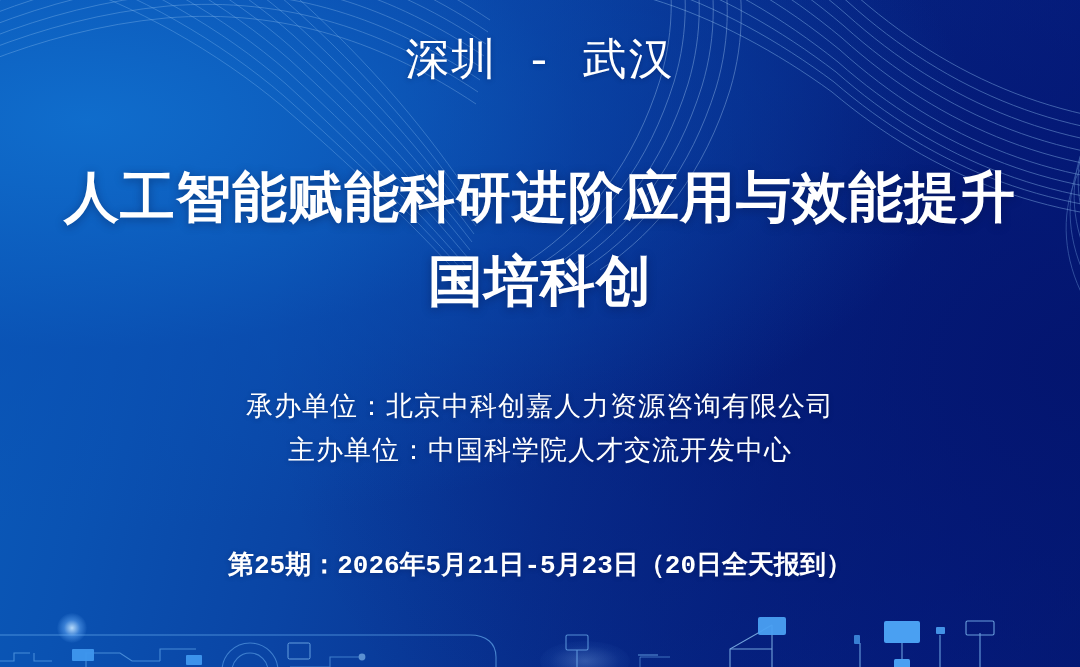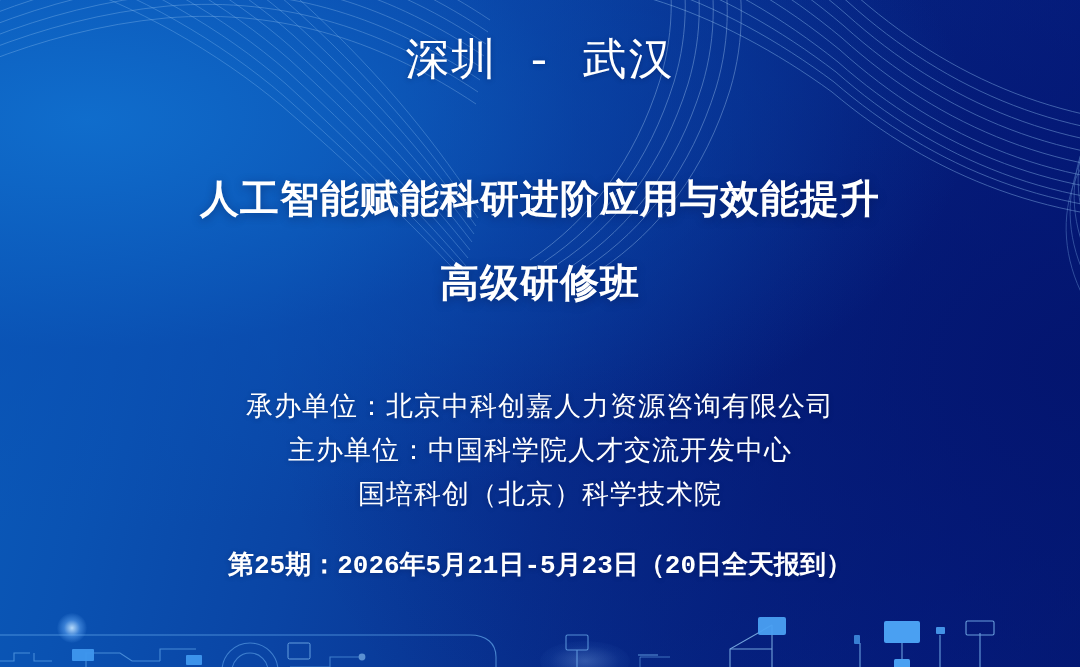--- a/index.html
+++ b/index.html
@@ -77,21 +77,21 @@
     font-weight: 400;
     color: #ffffff;
     text-shadow: 0 1px 5px rgba(0,20,70,.35);
   }
   .title-block {
     position: absolute;
     top: 160px;
     left: 0; right: 0;
   }
   .title-line {
-    font-size: 39px;
+    font-size: 55px;
     font-weight: 700;
     letter-spacing: 1px;
     line-height: 84px;
     color: #ffffff;
     text-shadow: 0 2px 10px rgba(0,15,60,.40);
   }
   .org-block {
     position: absolute;
     top: 386px;
     left: 0; right: 0;
@@ -253,27 +253,26 @@
 
   <div class="glow-node"></div>
   <div class="glow-node-mid"></div>
 
   <div class="content">
 
     <div class="location">深圳 - 武汉</div>
 
     <div class="title-block">
       <div class="title-line">人工智能赋能科研进阶应用与效能提升</div>
-      <div class="title-line">高级研修班</div>
+      <div class="title-line">国培科创</div>
     </div>
 
     <div class="org-block">
       <div class="org-line">承办单位：北京中科创嘉人力资源咨询有限公司</div>
       <div class="org-line">主办单位：中国科学院人才交流开发中心</div>
-      <div class="org-line">国培科创（北京）科学技术院</div>
     </div>
 
     <div class="date-block">
       <div class="date-line">第25期：2026年5月21日-5月23日（20日全天报到）</div>
     </div>
 
   </div>
 </div>
 
 </body></html>

